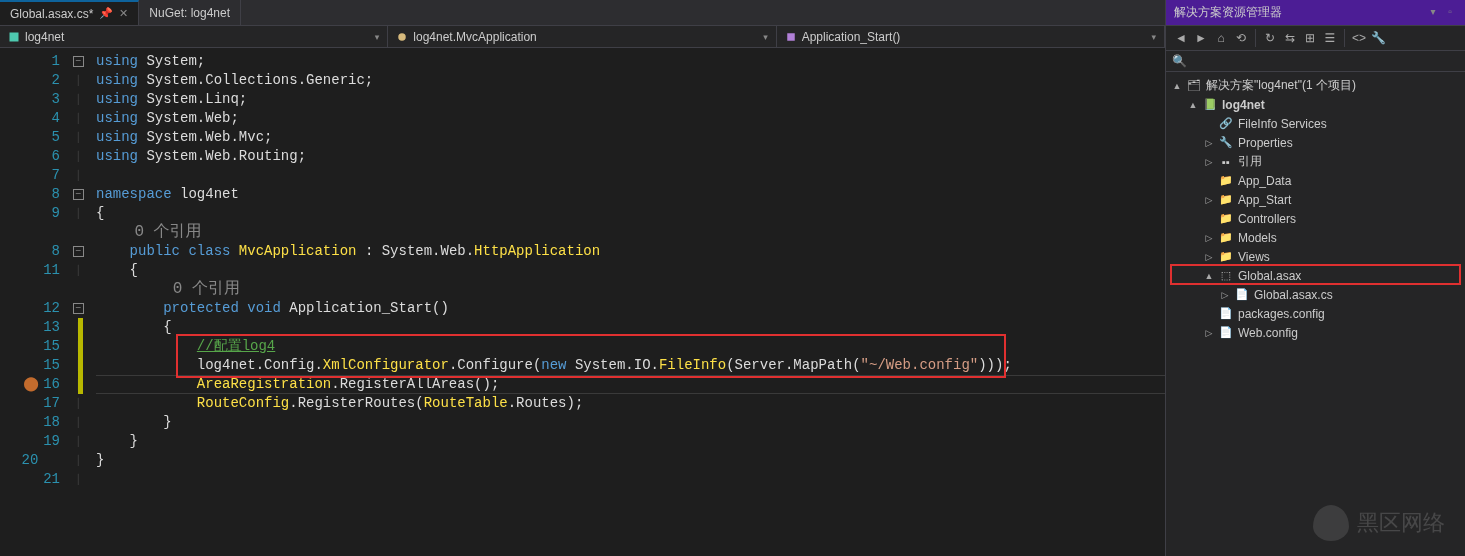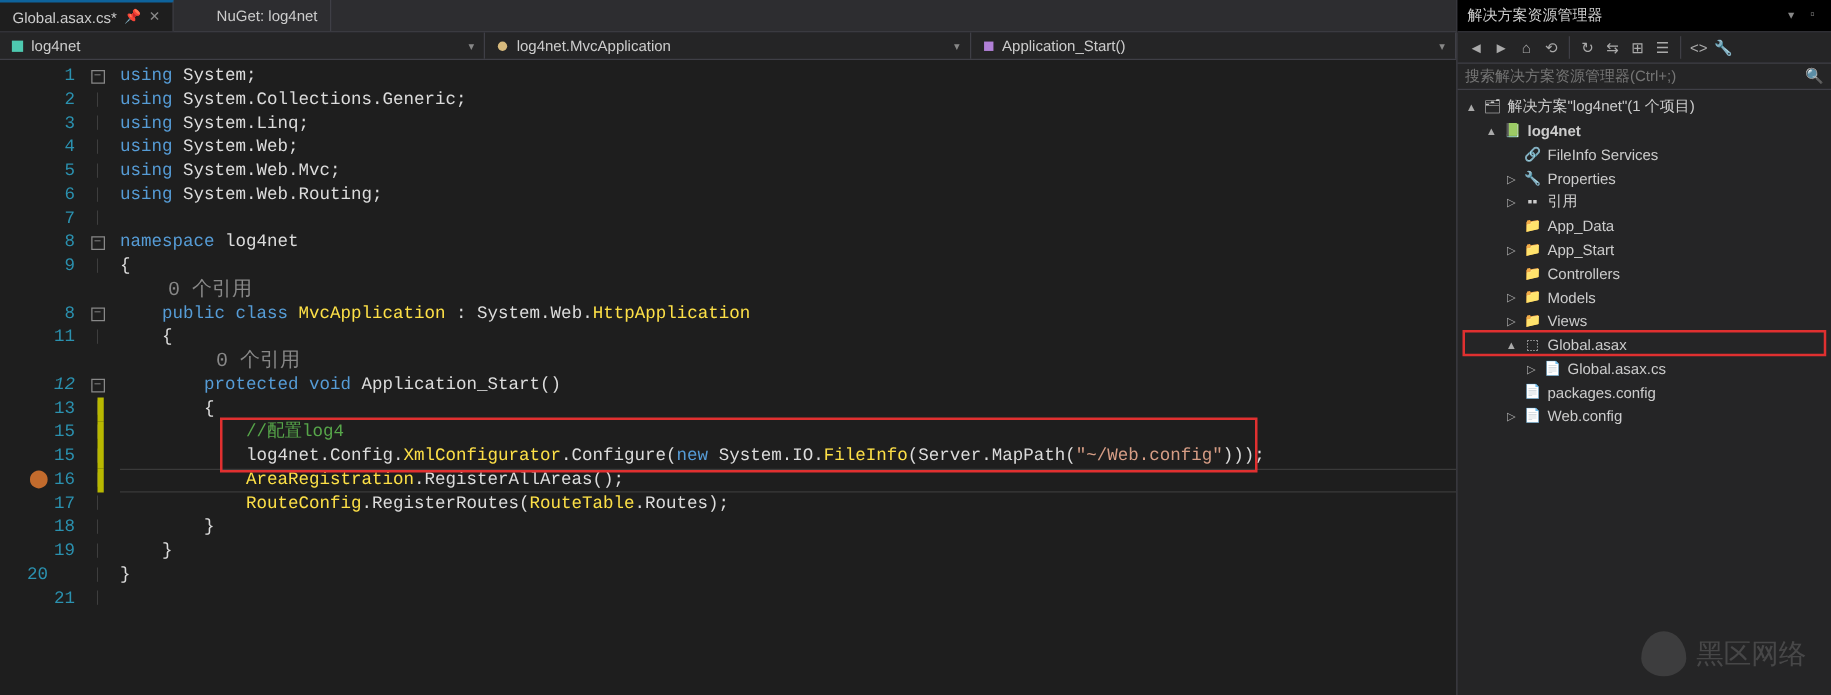--- a/index.html
+++ b/index.html
@@ -1,44 +1,44 @@
 <!DOCTYPE html>
 <html><head>
 <meta charset="utf-8">
 <style>
 * { margin:0; padding:0; box-sizing:border-box; }
 html,body { width:1465px; height:556px; font-family:"Consolas","Courier New",monospace; font-size:13px; background:#1e1e1e; color:#dcdcdc; overflow:hidden; }
 .root { display:flex; width:100%; height:100%; }
 .editor-pane { flex:1; display:flex; flex-direction:column; background:#1e1e1e; min-width:0; }
-.tabs { display:flex; height:26px; background:#2d2d30; border-bottom:1px solid #3f3f46; align-items:stretch; font-family:"Segoe UI",sans-serif; font-size:12px;gap:24px; }
+.tabs { display:flex; height:26px; background:#2d2d30; border-bottom:1px solid #3f3f46; align-items:stretch; font-family:"Segoe UI",sans-serif; font-size:12px; }
 .tab { display:flex; align-items:center; padding:0 10px; color:#ccc; border-right:1px solid #3f3f46; cursor:pointer; gap:6px; }
 .tab.active { background:#1e1e1e; border-top:2px solid #0e639c; margin-top:0; }
 .tab .close { font-size:11px; color:#888; }
 .tab .pin { font-size:11px; color:#888; }
 .navbar { display:flex; height:22px; background:#252526; border-bottom:1px solid #3f3f46; align-items:center; font-family:"Segoe UI",sans-serif; font-size:12px; }
 .nav-item { display:flex; align-items:center; padding:0 8px; gap:5px; height:100%; border-right:1px solid #3f3f46; color:#ccc; }
 .nav-icon { width:12px; height:12px; display:inline-block; }
 .nav-dd { color:#888; font-size:9px; margin-left:auto; }
 .code-area { display:flex; flex:1; overflow:hidden; position:relative; }
 .gutter { width:70px; background:#1e1e1e; color:#2b91af; text-align:right; padding:4px 10px 0 0; font-size:14px; line-height:19px; user-select:none; }
 .fold-col { width:16px; background:#1e1e1e; padding-top:4px; line-height:19px; font-size:10px; color:#888; text-align:center; user-select:none; }
 .fold-box { display:inline-block; width:11px; height:11px; border:1px solid #888; line-height:9px; font-size:10px; text-align:center; color:#888; cursor:pointer; }
 .code { flex:1; padding:4px 0 0 10px; font-size:14px; line-height:19px; white-space:pre; position:relative; }
 .line { height:19px; position:relative; }
 .k { color:#569cd6; }
 .t { color:#fde047; }
 .s { color:#d69d85; }
-.c { color:#57a64a; }
+.c { color:#57a64a;text-decoration:underline; }
 .ref { color:#888; font-size:16px; }
 .hl-box { position:absolute; border:2px solid #e03030; pointer-events:none; }
 .cur-line { position:absolute; left:0; right:0; height:19px; border-top:1px solid #3a3a3a; border-bottom:1px solid #3a3a3a; pointer-events:none; }
 .change-bar { position:absolute; left:-18px; width:5px; background:#b8b800; }
 .bp-margin { position:absolute; left:-74px; width:18px; text-align:center; }
 .side-pane { width:300px; background:#252526; border-left:1px solid #3f3f46; display:flex; flex-direction:column; font-family:"Segoe UI",sans-serif; font-size:12px; }
-.side-title { background:#000000; color:#ccc; padding:4px 8px; display:flex; align-items:center; justify-content:space-between; border-bottom:1px solid #3f3f46; }
+.side-title { background:#4c1d95; color:#ccc; padding:4px 8px; display:flex; align-items:center; justify-content:space-between; border-bottom:1px solid #3f3f46; }
 .side-title .ctrls { display:flex; gap:3px; }
 .side-title .cbtn { width:14px; height:14px; color:#888; font-size:10px; cursor:pointer; text-align:center; }
 .side-toolbar { display:flex; gap:2px; padding:3px 6px; border-bottom:1px solid #3f3f46; flex-wrap:nowrap; }
 .side-toolbar .divider { width:1px; background:#3f3f46; margin:0 3px; }
 .tbtn { width:18px; height:18px; color:#aaa; display:flex; align-items:center; justify-content:center; cursor:pointer; font-size:12px; }
 .search-row { display:flex; align-items:center; padding:3px 6px; border-bottom:1px solid #3f3f46; gap:6px; color:#999; }
 .search-row input { flex:1; background:transparent; border:none; color:#ccc; font-size:12px; outline:none; }
 .tree { flex:1; overflow:auto; padding:4px 0; position:relative; }
 .node { display:flex; align-items:center; height:19px; padding:0 6px; gap:5px; color:#ccc; cursor:pointer; white-space:nowrap; }
 .node .arrow { width:10px; font-size:9px; color:#aaa; text-align:center; }
@@ -97,21 +97,21 @@
           <div style="height: 19px;">4</div>
           <div style="height: 19px;">5</div>
           <div style="height: 19px;">6</div>
           <div style="height: 19px;">7</div>
           <div style="height: 19px;">8</div>
           <div style="height: 19px;">9</div>
           <div style="height: 19px;"></div>
           <div style="height: 19px;">8</div>
           <div style="height: 19px;">11</div>
           <div style="height: 19px;"></div>
-          <div style="height: 19px; font-style: italic;">12</div>
+          <div style="height: 19px;">12</div>
           <div style="height: 19px;">13</div>
           <div style="height: 19px;">15</div>
           <div style="height: 19px;">15</div>
           <div style="height: 19px;">16</div>
           <div style="height: 19px; font-family: Liberation Mono, monospace;">17</div>
           <div style="height: 19px;">18</div>
           <div style="height: 19px;">19</div>
           <div style="height: 19px; text-align: center;">20</div>
           <div style="height: 19px;">21</div>
         </div>
@@ -161,21 +161,20 @@
       <span class="divider"></span>
       <span class="tbtn">↻</span>
       <span class="tbtn">⇆</span>
       <span class="tbtn">⊞</span>
       <span class="tbtn">☰</span>
       <span class="divider"></span>
       <span class="tbtn">&lt;&gt;</span>
       <span class="tbtn">🔧</span>
     </div>
     <div class="search-row">
-      <input placeholder="搜索解决方案资源管理器(Ctrl+;)" style="">
       <span style="color:#888">🔍</span>
     </div>
     <div class="tree" id="tree">
         <div class="node" style="padding-left: 6px;">
           <span class="arrow">▲</span>
           <span class="ico">🗂</span>
           <span>解决方案"log4net"(1 个项目)</span>
         </div>
         <div class="node bold" style="padding-left: 22px;">
           <span class="arrow">▲</span>

